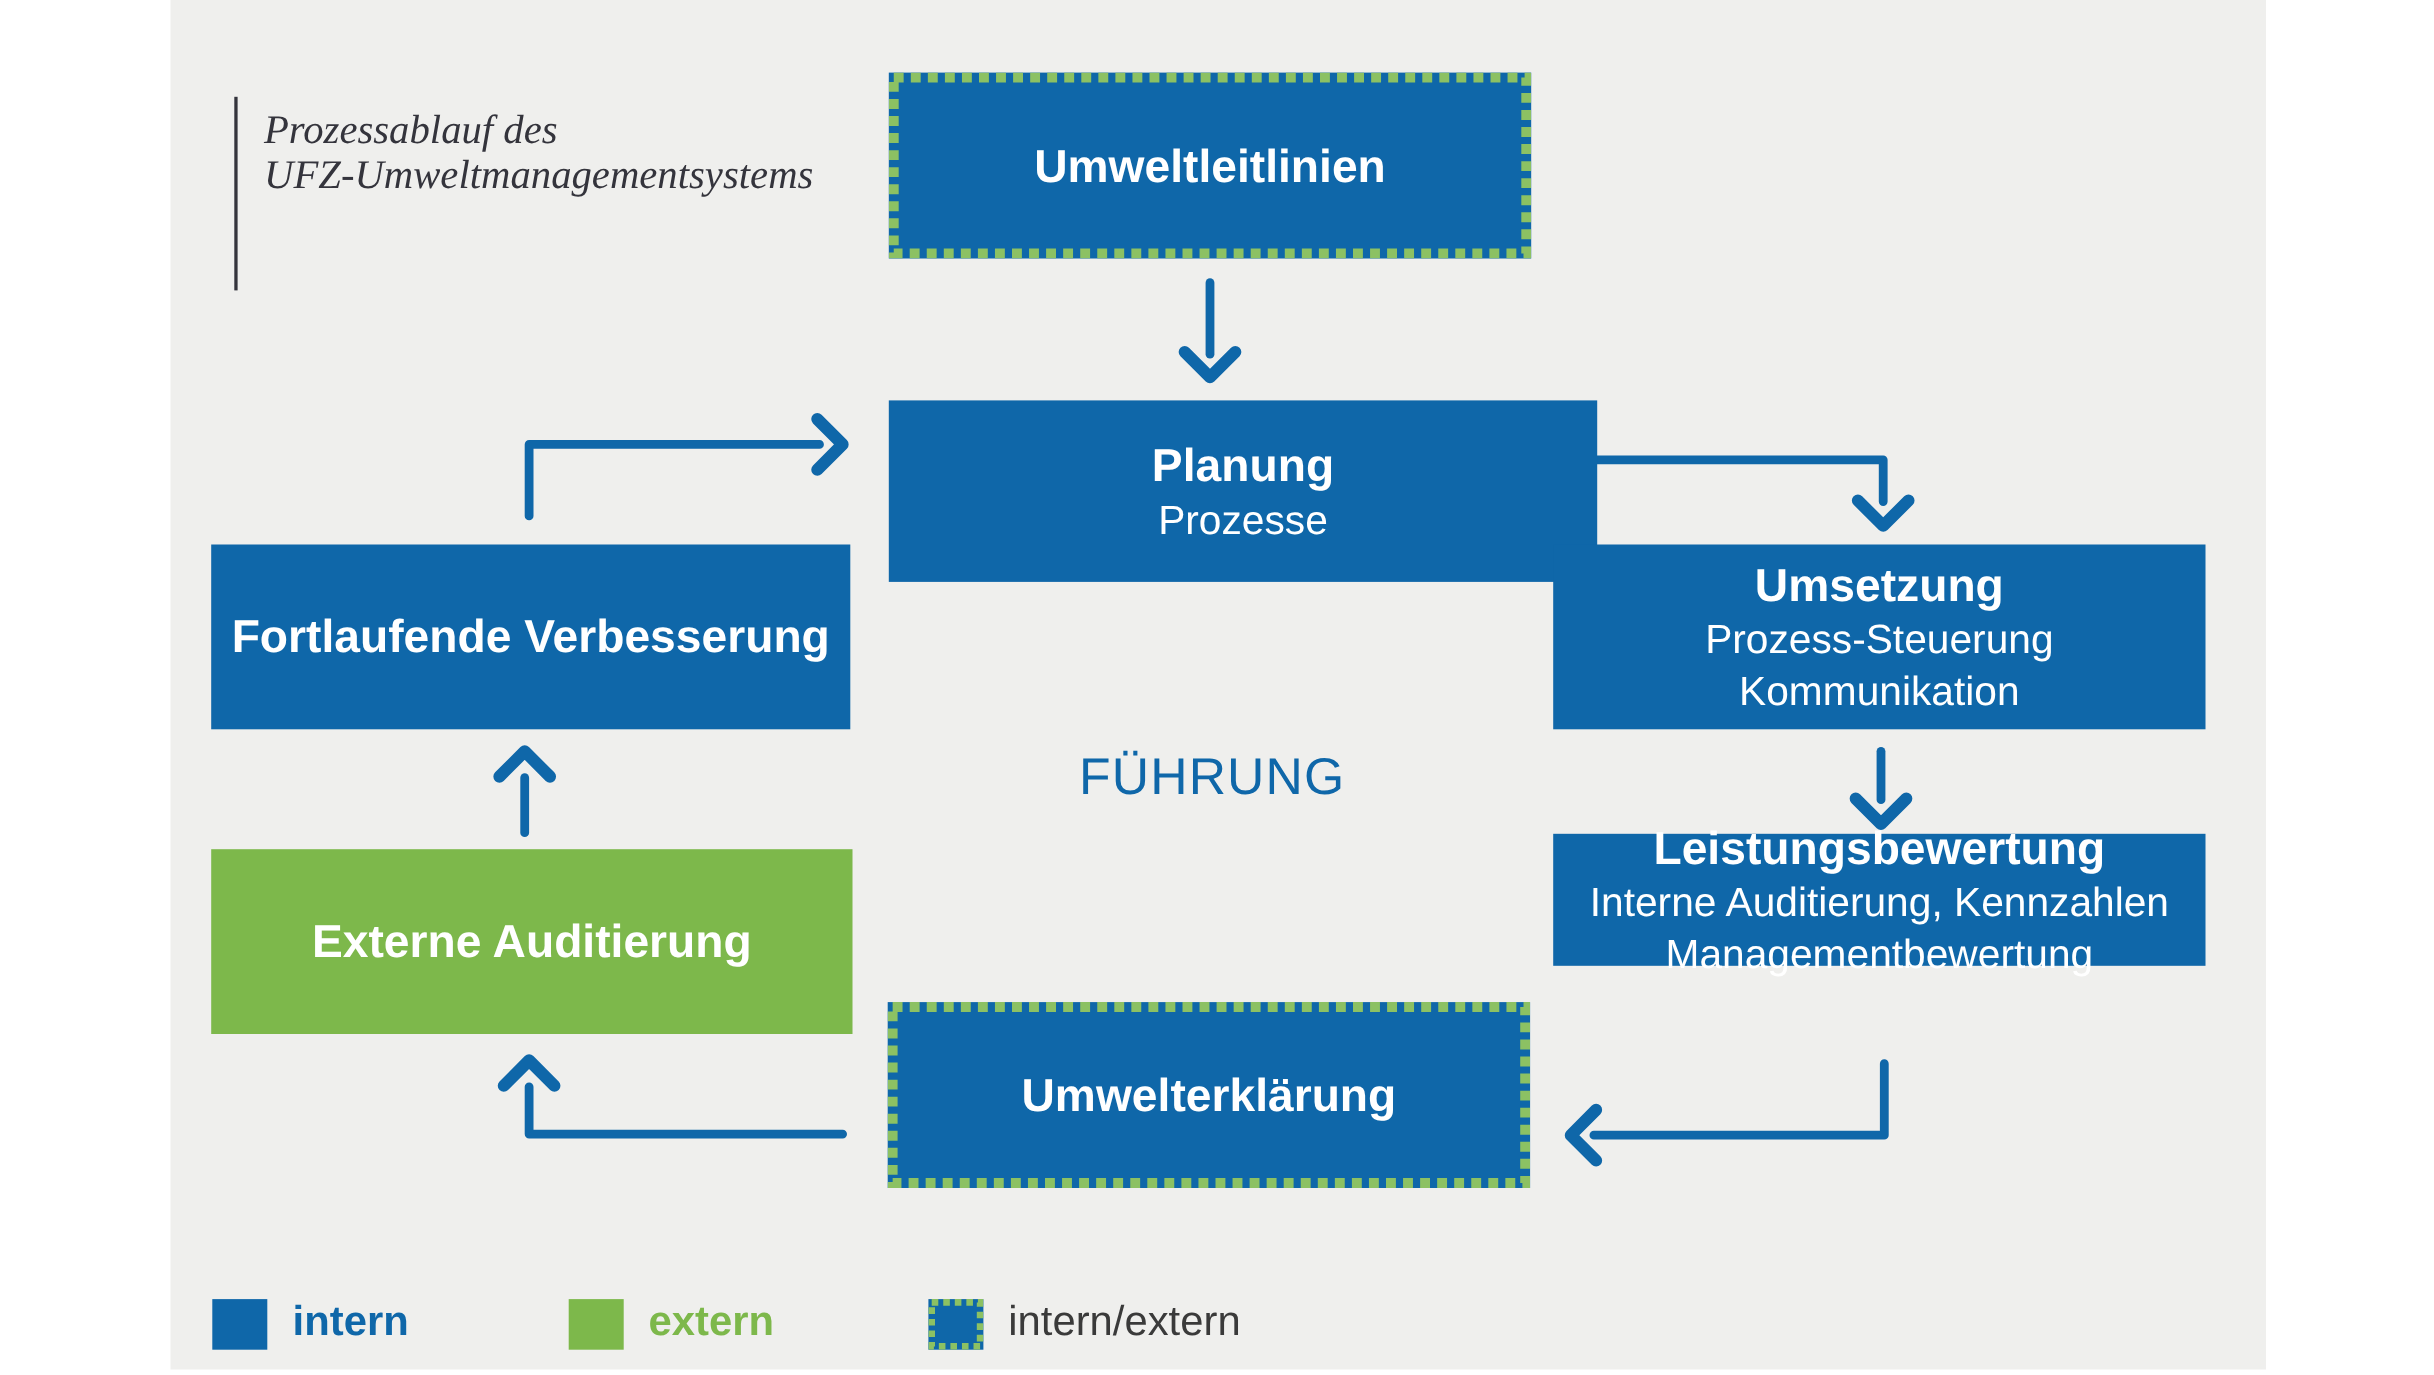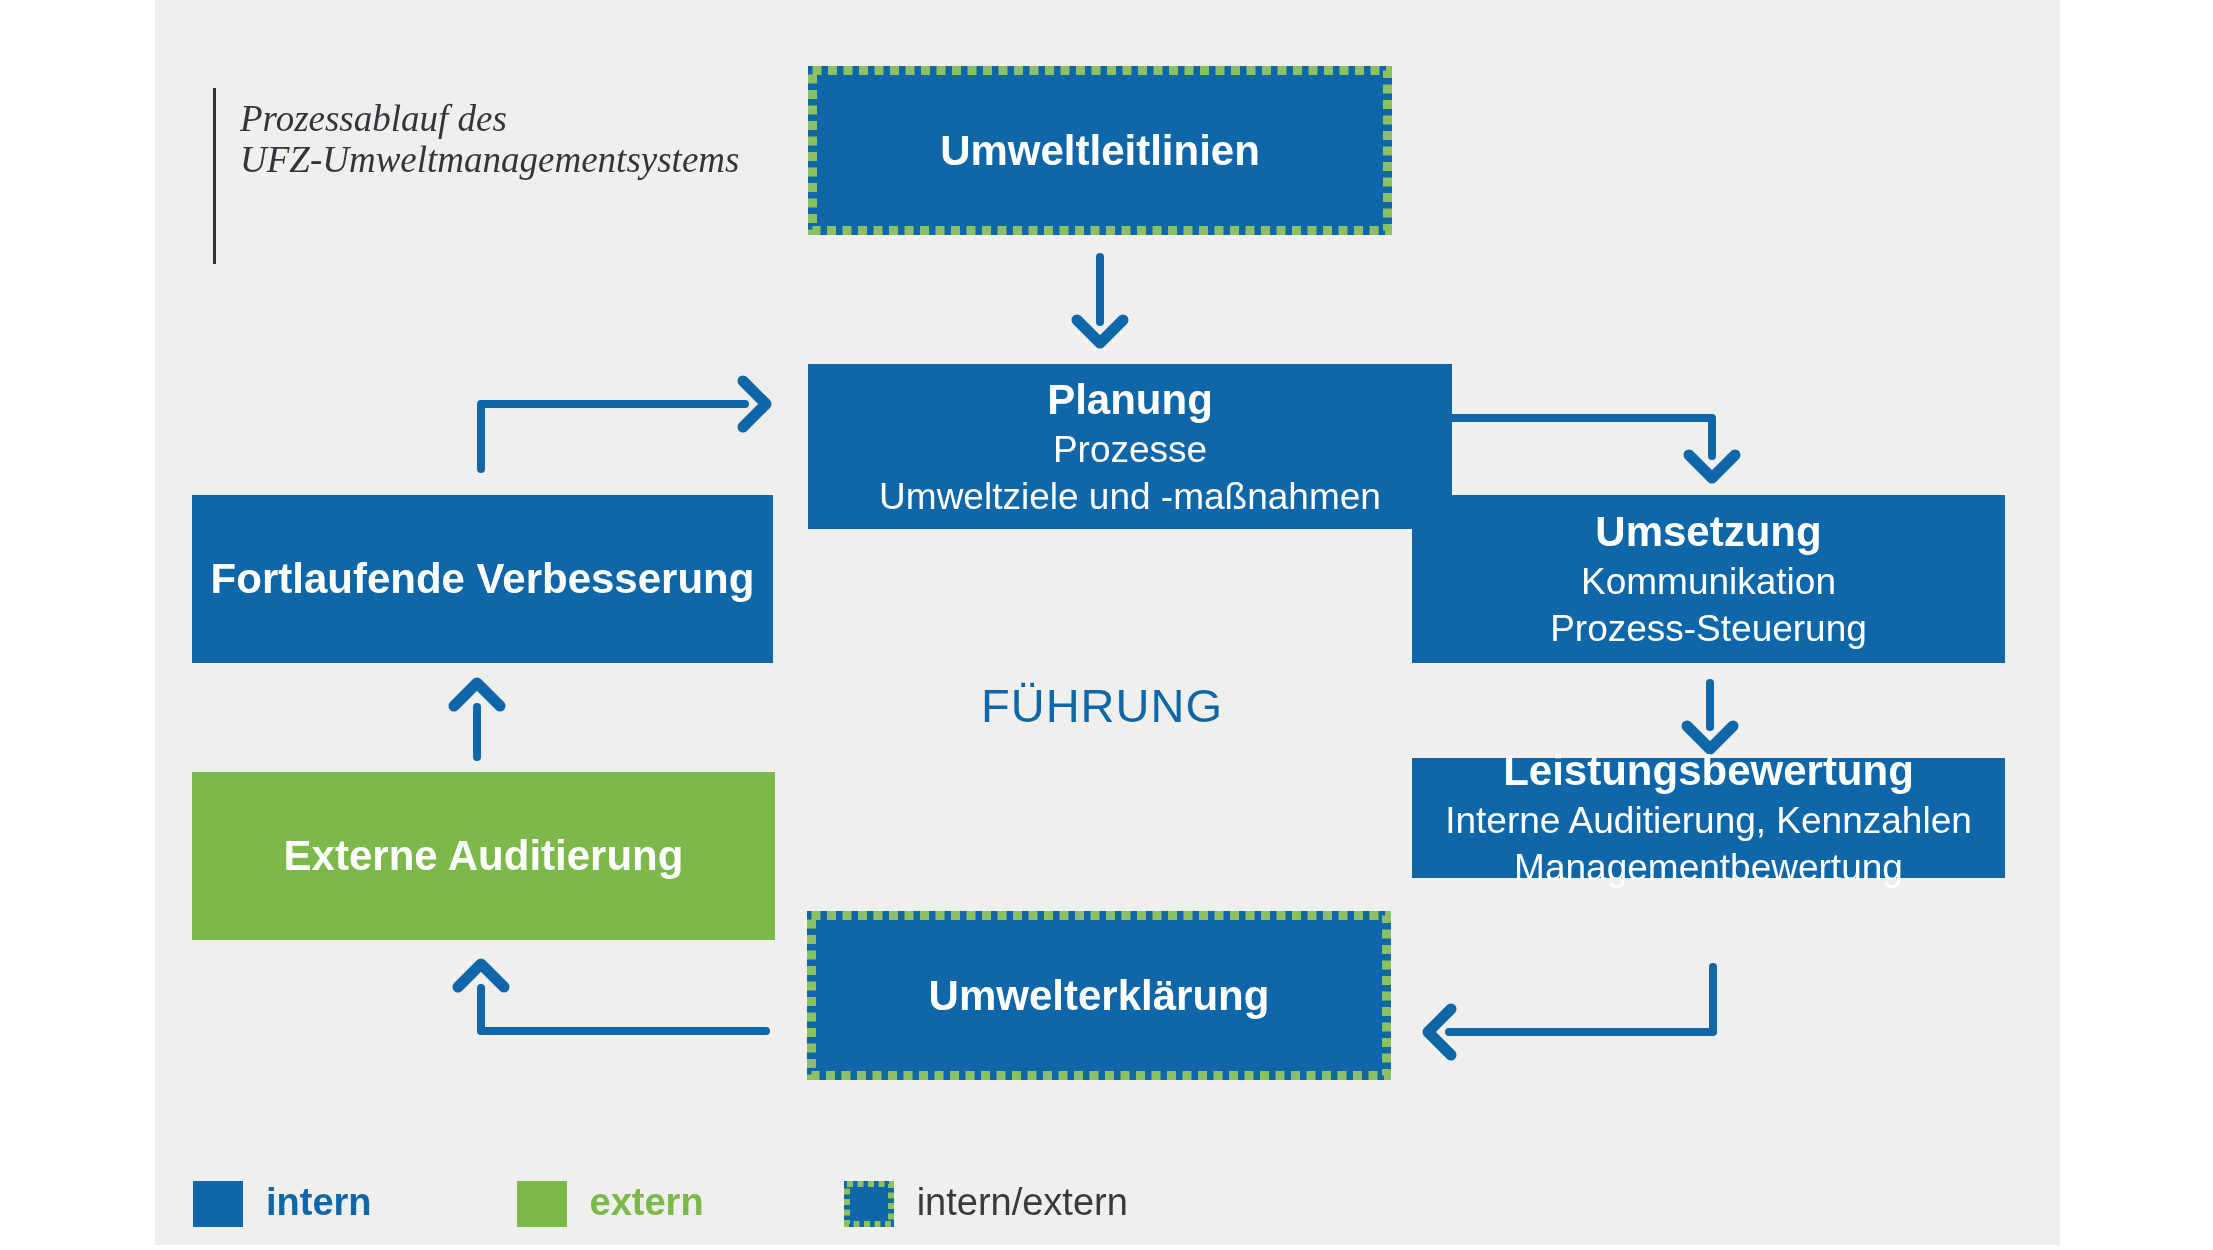--- a/index.html
+++ b/index.html
@@ -106,27 +106,26 @@
   <div class="box blue b-umweltleitlinien">
     <svg class="dash-svg" width="584" height="169">
       <rect class="dash-rect" x="4.5" y="4.5" width="575" height="160" stroke-width="9" stroke-dasharray="9 6.5"></rect>
     </svg>
     <div class="box-title">Umweltleitlinien</div>
   </div>
 
   <div class="box blue b-planung">
     <div class="box-title">Planung</div>
     <div class="box-sub">Prozesse</div>
-    <div class="box-sub">Umweltziele und -maßnahmen</div>
   </div>
 
   <div class="box blue b-umsetzung">
     <div class="box-title">Umsetzung</div>
+    <div class="box-sub">Prozess-Steuerung</div>
     <div class="box-sub">Kommunikation</div>
-    <div class="box-sub">Prozess-Steuerung</div>
   </div>
 
   <div class="box blue b-leistungsbewertung">
     <div class="box-title">Leistungsbewertung</div>
     <div class="box-sub">Interne Auditierung, Kennzahlen</div>
     <div class="box-sub">Managementbewertung</div>
   </div>
 
   <div class="box blue b-umwelterklaerung">
     <svg class="dash-svg" width="584" height="169">

